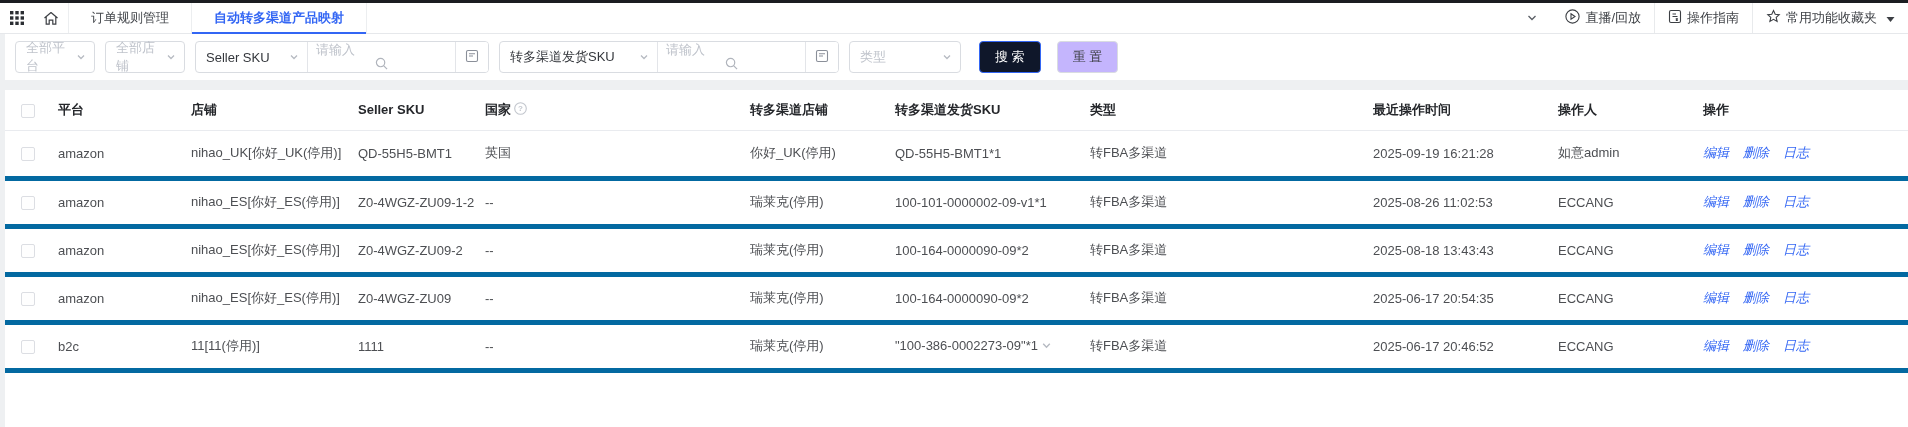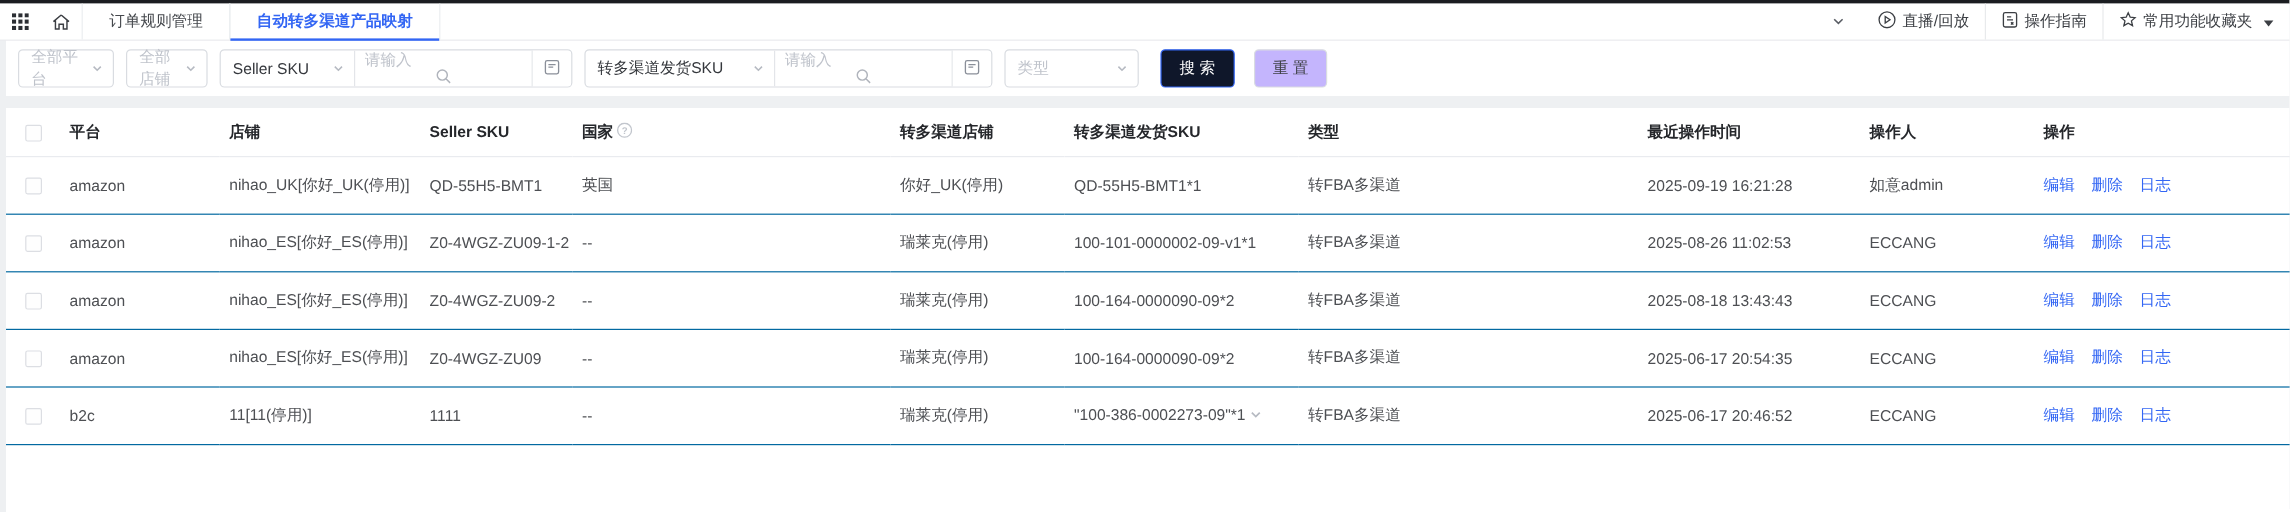--- a/index.html
+++ b/index.html
@@ -35,24 +35,24 @@
   
   .card { margin-left:5px; margin-top:10px; background:#fff; height:337px; }
   .toolbar { display:flex; align-items:center; padding:8px 20px 8px 20px; }
   .toolbar .gap { width:10px; }
   .toolbar .spacer { flex:1; }
   .info-wrap { display:flex; align-items:center; margin-right:18px; cursor:pointer; }
 
   
   table { width:1908px; border-collapse:collapse; table-layout:fixed; }
   th { text-align:left; font-weight:700; color:#25272b; height:40px; padding:0 8px; border-bottom:1px solid #e9ebef; white-space:nowrap; overflow:hidden; }
-  td { height:48px; padding:0 8px; border-bottom:1px solid #0369a1; color:#4d4f53; white-space:nowrap; overflow:hidden; }
+  td { height:48px; padding:0 8px; border-bottom:5px solid #0369a1; color:#4d4f53; white-space:nowrap; overflow:hidden; }
   .cb-cell { padding-left:16px; }
   input[type="checkbox"] { appearance:none; -webkit-appearance:none; width:14px; height:14px; border:1px solid #dcdee3; border-radius:2px; background:#fefefe; cursor:pointer; vertical-align:middle; }
-  a.op { color:#3366f4; text-decoration:none; margin-right:14px; cursor:pointer; }
+  a.op { color:#3366f4; text-decoration:none; margin-right:14px; cursor:pointer;font-style:italic; }
   .help-ico, .chev-inline { display:inline-block; vertical-align:-1px; margin-left:3px; }
   .num-font { letter-spacing:0; }
 </style>
 </head>
 <body>
 
 <div class="top-strip"></div>
 
 <header class="topbar">
   <div class="tb-left">
@@ -115,21 +115,21 @@
   </div>
 </header>
 
 <div class="filter-bar">
   <div class="sel" style="width:80px;">
     <span class="ph">全部平台</span>
     <span><svg width="10" height="10" viewBox="0 0 10 10">
           <path d="M2 3.5 L5 6.5 L8 3.5" fill="none" stroke="#b6bac2" stroke-width="1.3"></path>
         </svg></span>
   </div>
-  <div class="sel" style="width:68px;">
+  <div class="sel" style="width:80px;">
     <span class="ph">全部店铺</span>
     <span><svg width="10" height="10" viewBox="0 0 10 10">
           <path d="M2 3.5 L5 6.5 L8 3.5" fill="none" stroke="#b6bac2" stroke-width="1.3"></path>
         </svg></span>
   </div>
 
   <div class="compound">
     <div class="seg-sel" style="width:112px;">
       <span class="val">Seller SKU</span>
       <span><svg width="10" height="10" viewBox="0 0 10 10">

